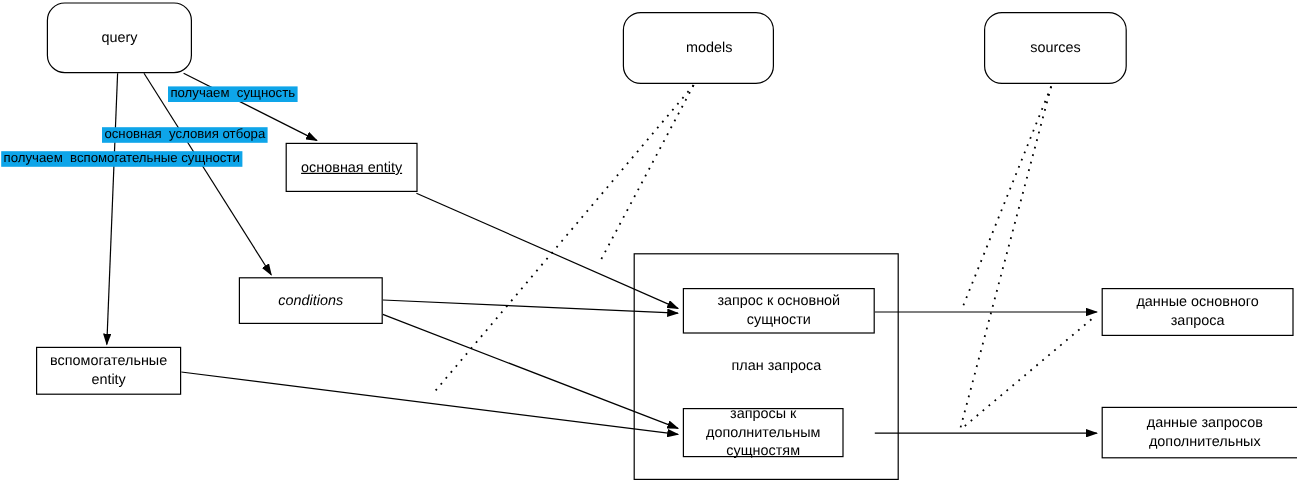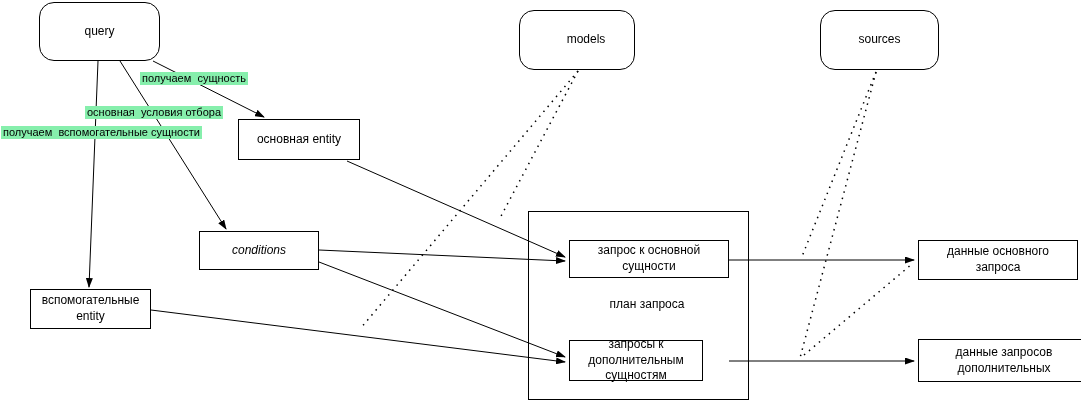--- a/index.html
+++ b/index.html
@@ -14,21 +14,21 @@
     font-size:12px;line-height:1.3;padding:2px 6px;
   }
   .rounded{border-radius:15px;}
   .plan-box{
     position:absolute;box-sizing:border-box;border:1px solid #000;background:transparent;
   }
   .plan-label{
     position:absolute;font-size:12px;text-align:center;
   }
   .edge-label{
-    position:absolute;font-size:11px;line-height:1.2;background:#86efac;
+    position:absolute;font-size:11px;line-height:1.2;background:#0ea5e9;
     white-space:pre;padding:0 2px;
   }
 </style>
 </head>
 <body>
 
 <div class="canvas">
 
   <svg class="edges" width="1081" height="401" viewBox="0 0 1081 401" xmlns="http://www.w3.org/2000/svg">
     <defs>
@@ -51,29 +51,29 @@
     <line x1="578" y1="71" x2="500" y2="218" stroke="#000" stroke-width="1.5" stroke-dasharray="1.5 5"></line>
     <line x1="876" y1="72" x2="801" y2="259" stroke="#000" stroke-width="1.5" stroke-dasharray="1.5 5"></line>
     <line x1="876" y1="72" x2="800" y2="358" stroke="#000" stroke-width="1.5" stroke-dasharray="1.5 5"></line>
     <line x1="804" y1="355" x2="912" y2="264" stroke="#000" stroke-width="1.5" stroke-dasharray="1.5 5"></line>
   </svg>
 
   <div class="node rounded" style="left:39px;top:2px;width:121px;height:59px;text-align:right;">
     <span>query</span>
   </div>
 
-  <div class="node rounded" style="left:519px;top:10px;width:116px;height:60px;padding-left:24px;">
+  <div class="node rounded" style="left:519px;top:10px;width:126px;height:60px;padding-left:24px;">
     <span>models</span>
   </div>
 
   <div class="node rounded" style="left:820px;top:10px;width:119px;height:60px;">
     <span>sources</span>
   </div>
 
-  <div class="node" style="left:238px;top:119px;width:122px;height:41px;">
+  <div class="node" style="left:238px;top:119px;width:110px;height:41px;text-decoration:underline;">
     <span>основная entity</span>
   </div>
 
   <div class="node" style="left:199px;top:231px;width:120px;height:39px;font-style:italic;">
     <span>conditions</span>
   </div>
 
   <div class="node" style="left:30px;top:289px;width:121px;height:40px;">
     <span>вспомогательные entity</span>
   </div>

